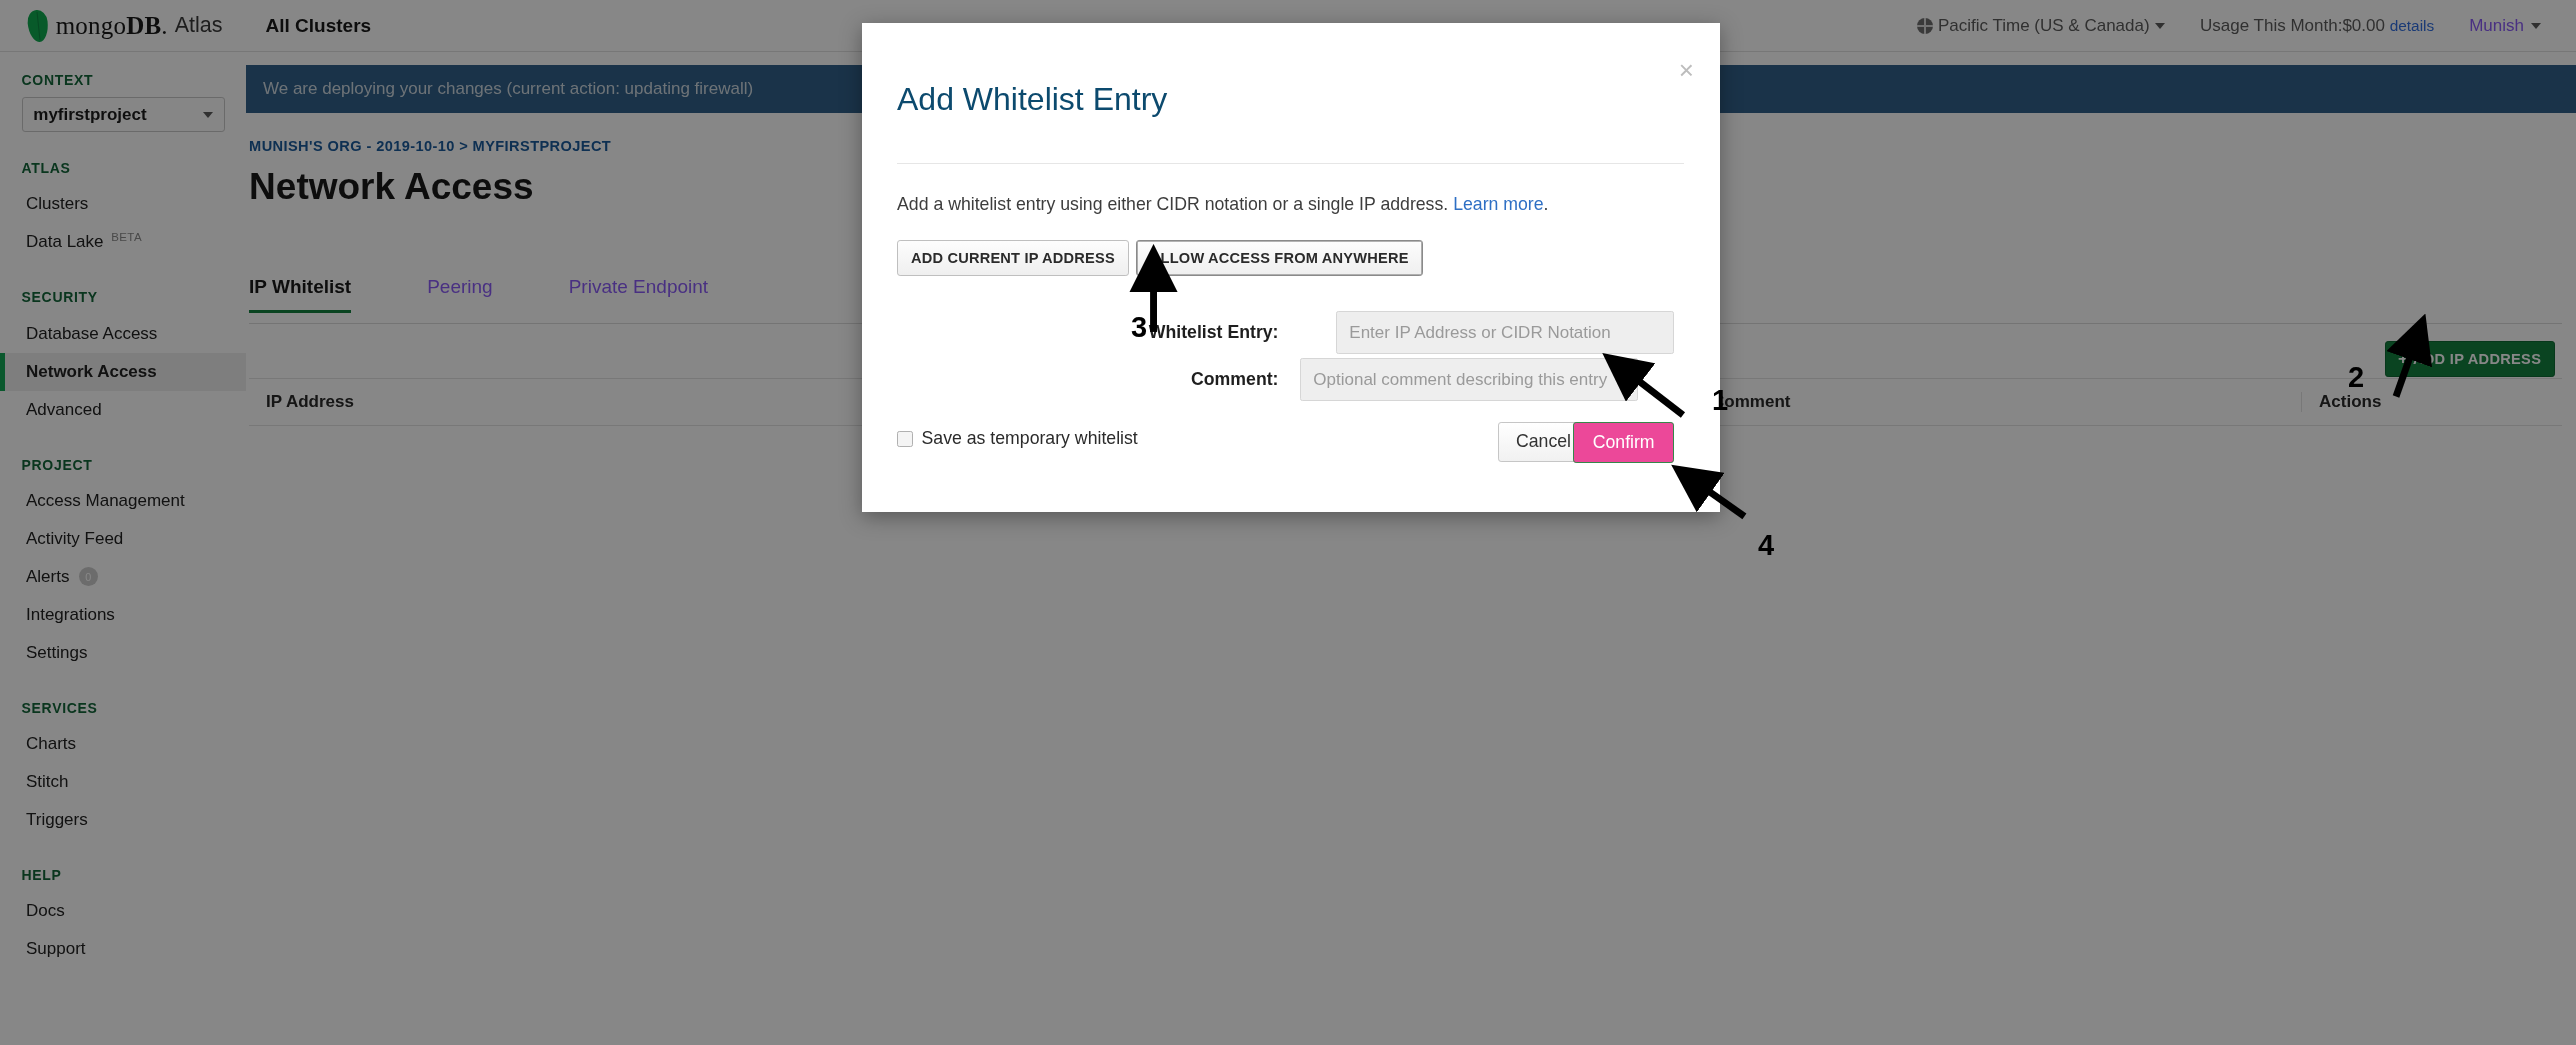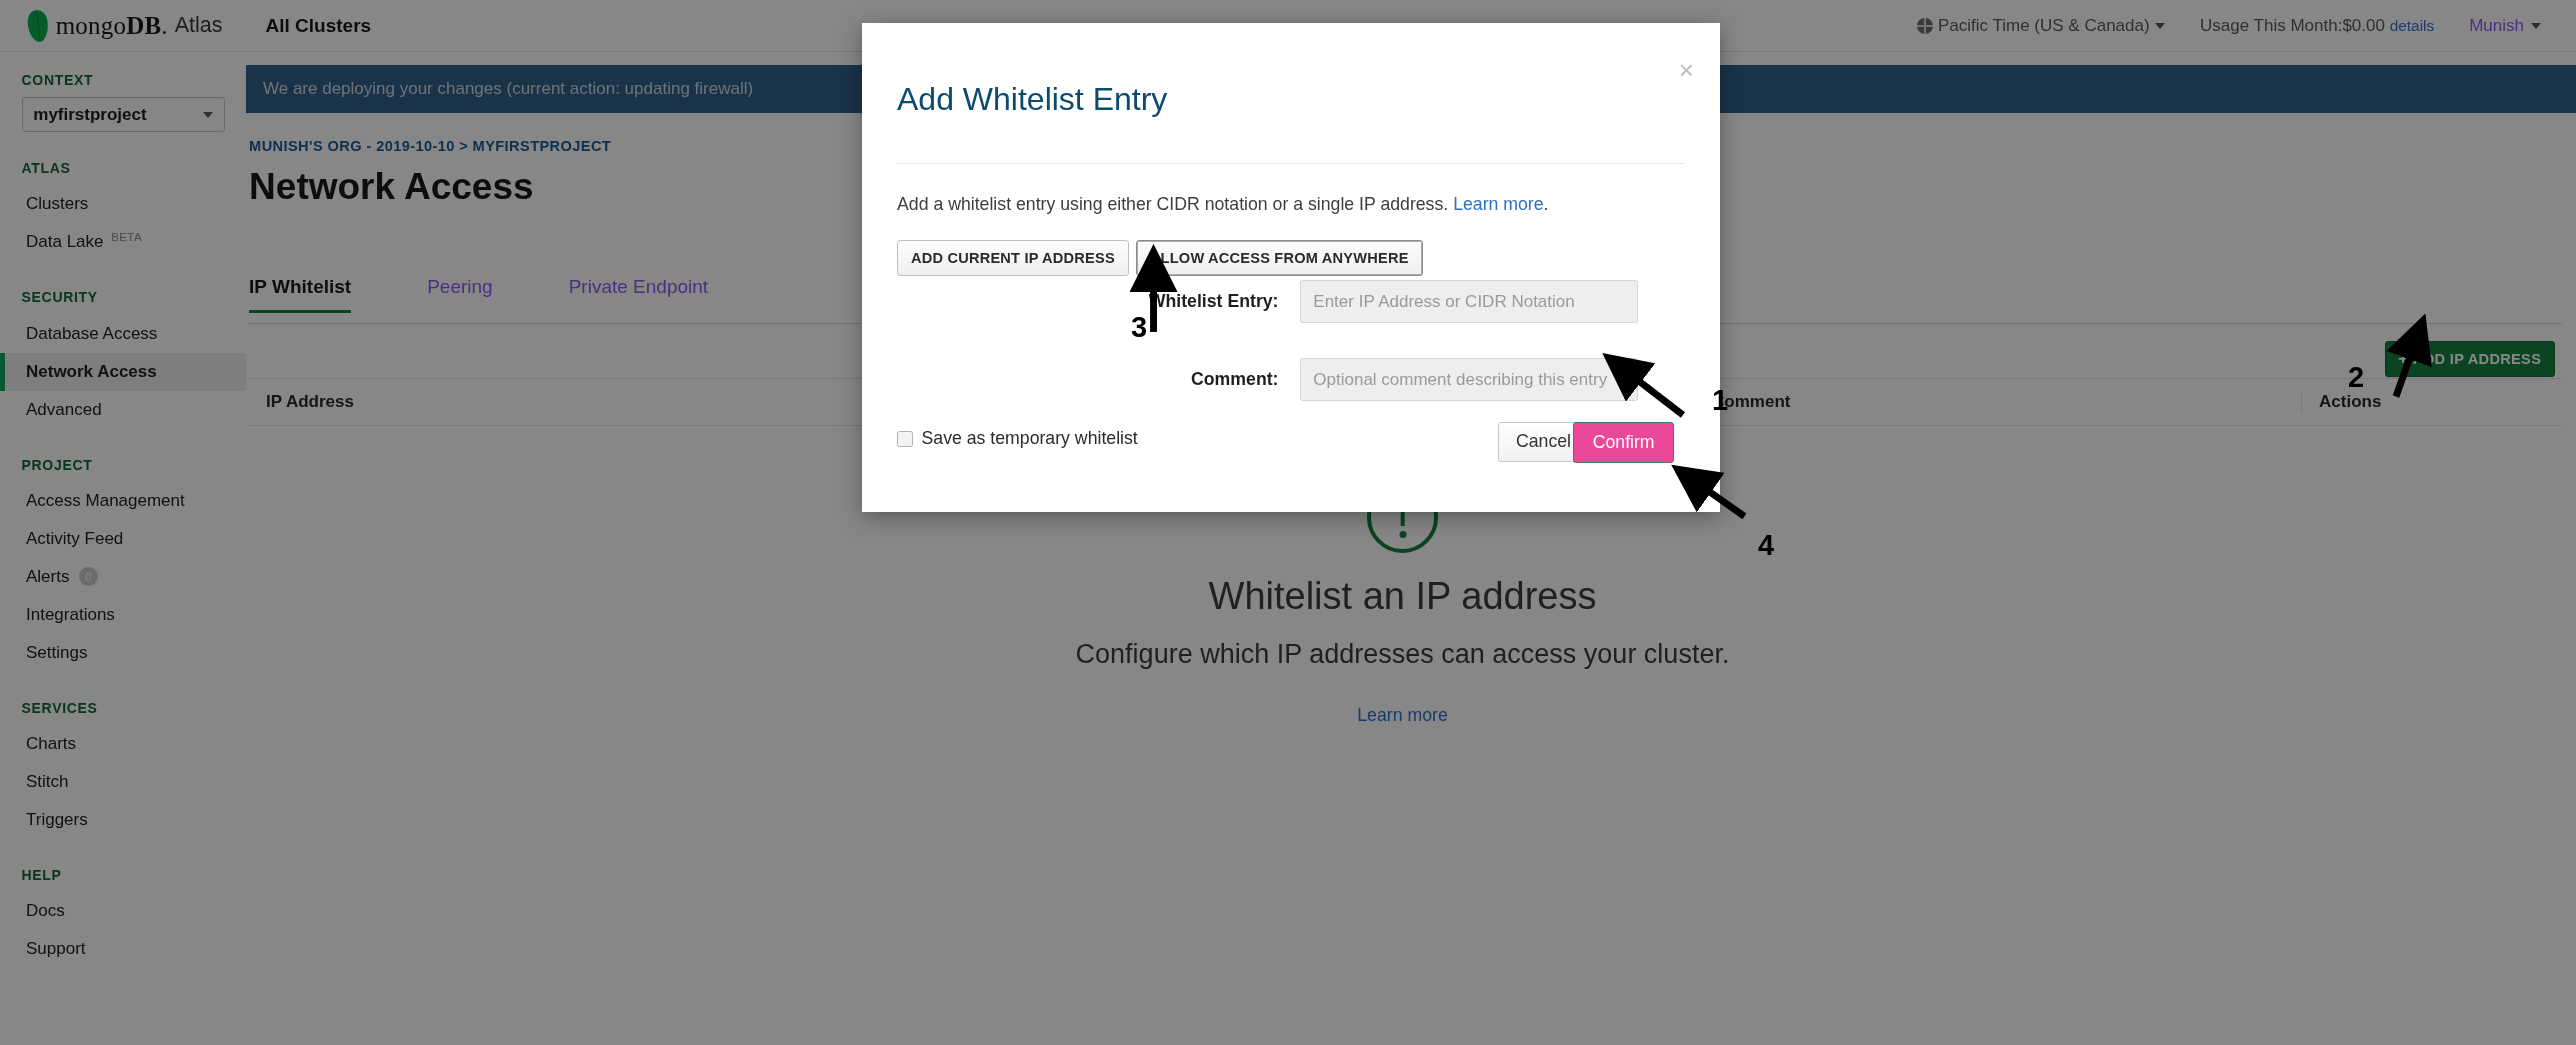--- a/index.html
+++ b/index.html
@@ -234,21 +234,21 @@
     border: 0.8px solid #bfbfbf; border-radius: 3.1px;
     font-size: 14.6px; font-weight: 700; letter-spacing: 0.2px;
     color: #2b2b2b; padding: 9.2px 13px;
   }
   .qbtn.focused { border-color: #8a8a8a; box-shadow: 0 0 0 0.8px #9a9a9a inset; }
 
   .form-row {
     position: absolute; left: 0; width: 858px;
     display: flex; align-items: center;
   }
-  .form-row.r1 { top: 257px; }
+  .form-row.r1 { top: 288px; gap: 36px; }
   .form-row.r2 { top: 335px; }
   .form-label {
     width: 438px; text-align: right; padding-right: 21.5px;
     font-size: 17.7px; font-weight: 700; color: #1f1f1f;
   }
   .form-input {
     width: 338px; height: 43px;
     background: #eeeeee; border: 0.8px solid #d6d6d6; border-radius: 2.3px;
     display: flex; align-items: center; padding: 0 12.3px;
     font-size: 17px; color: #9a9a9a;
@@ -400,26 +400,20 @@
         <span class="plus">+</span>
         <span>ADD IP ADDRESS</span>
       </div>
 
       <div class="table-head">
         <div class="th ip">IP Address</div>
         <div class="th comment">Comment</div>
         <div class="th actions">Actions</div>
       </div>
 
-      <div class="empty-state">
-        <div class="empty-icon"></div>
-        <div class="empty-title">Whitelist an IP address</div>
-        <div class="empty-sub">Configure which IP addresses can access your cluster.</div>
-        <a class="empty-link" href="#">Learn more</a>
-      </div>
     </div>
 
   </div>
 
   <div id="dim-overlay"></div>
 
   <div id="modal">
     <div class="modal-close">×</div>
     <div class="modal-title">Add Whitelist Entry</div>
     <div class="modal-divider"></div>

